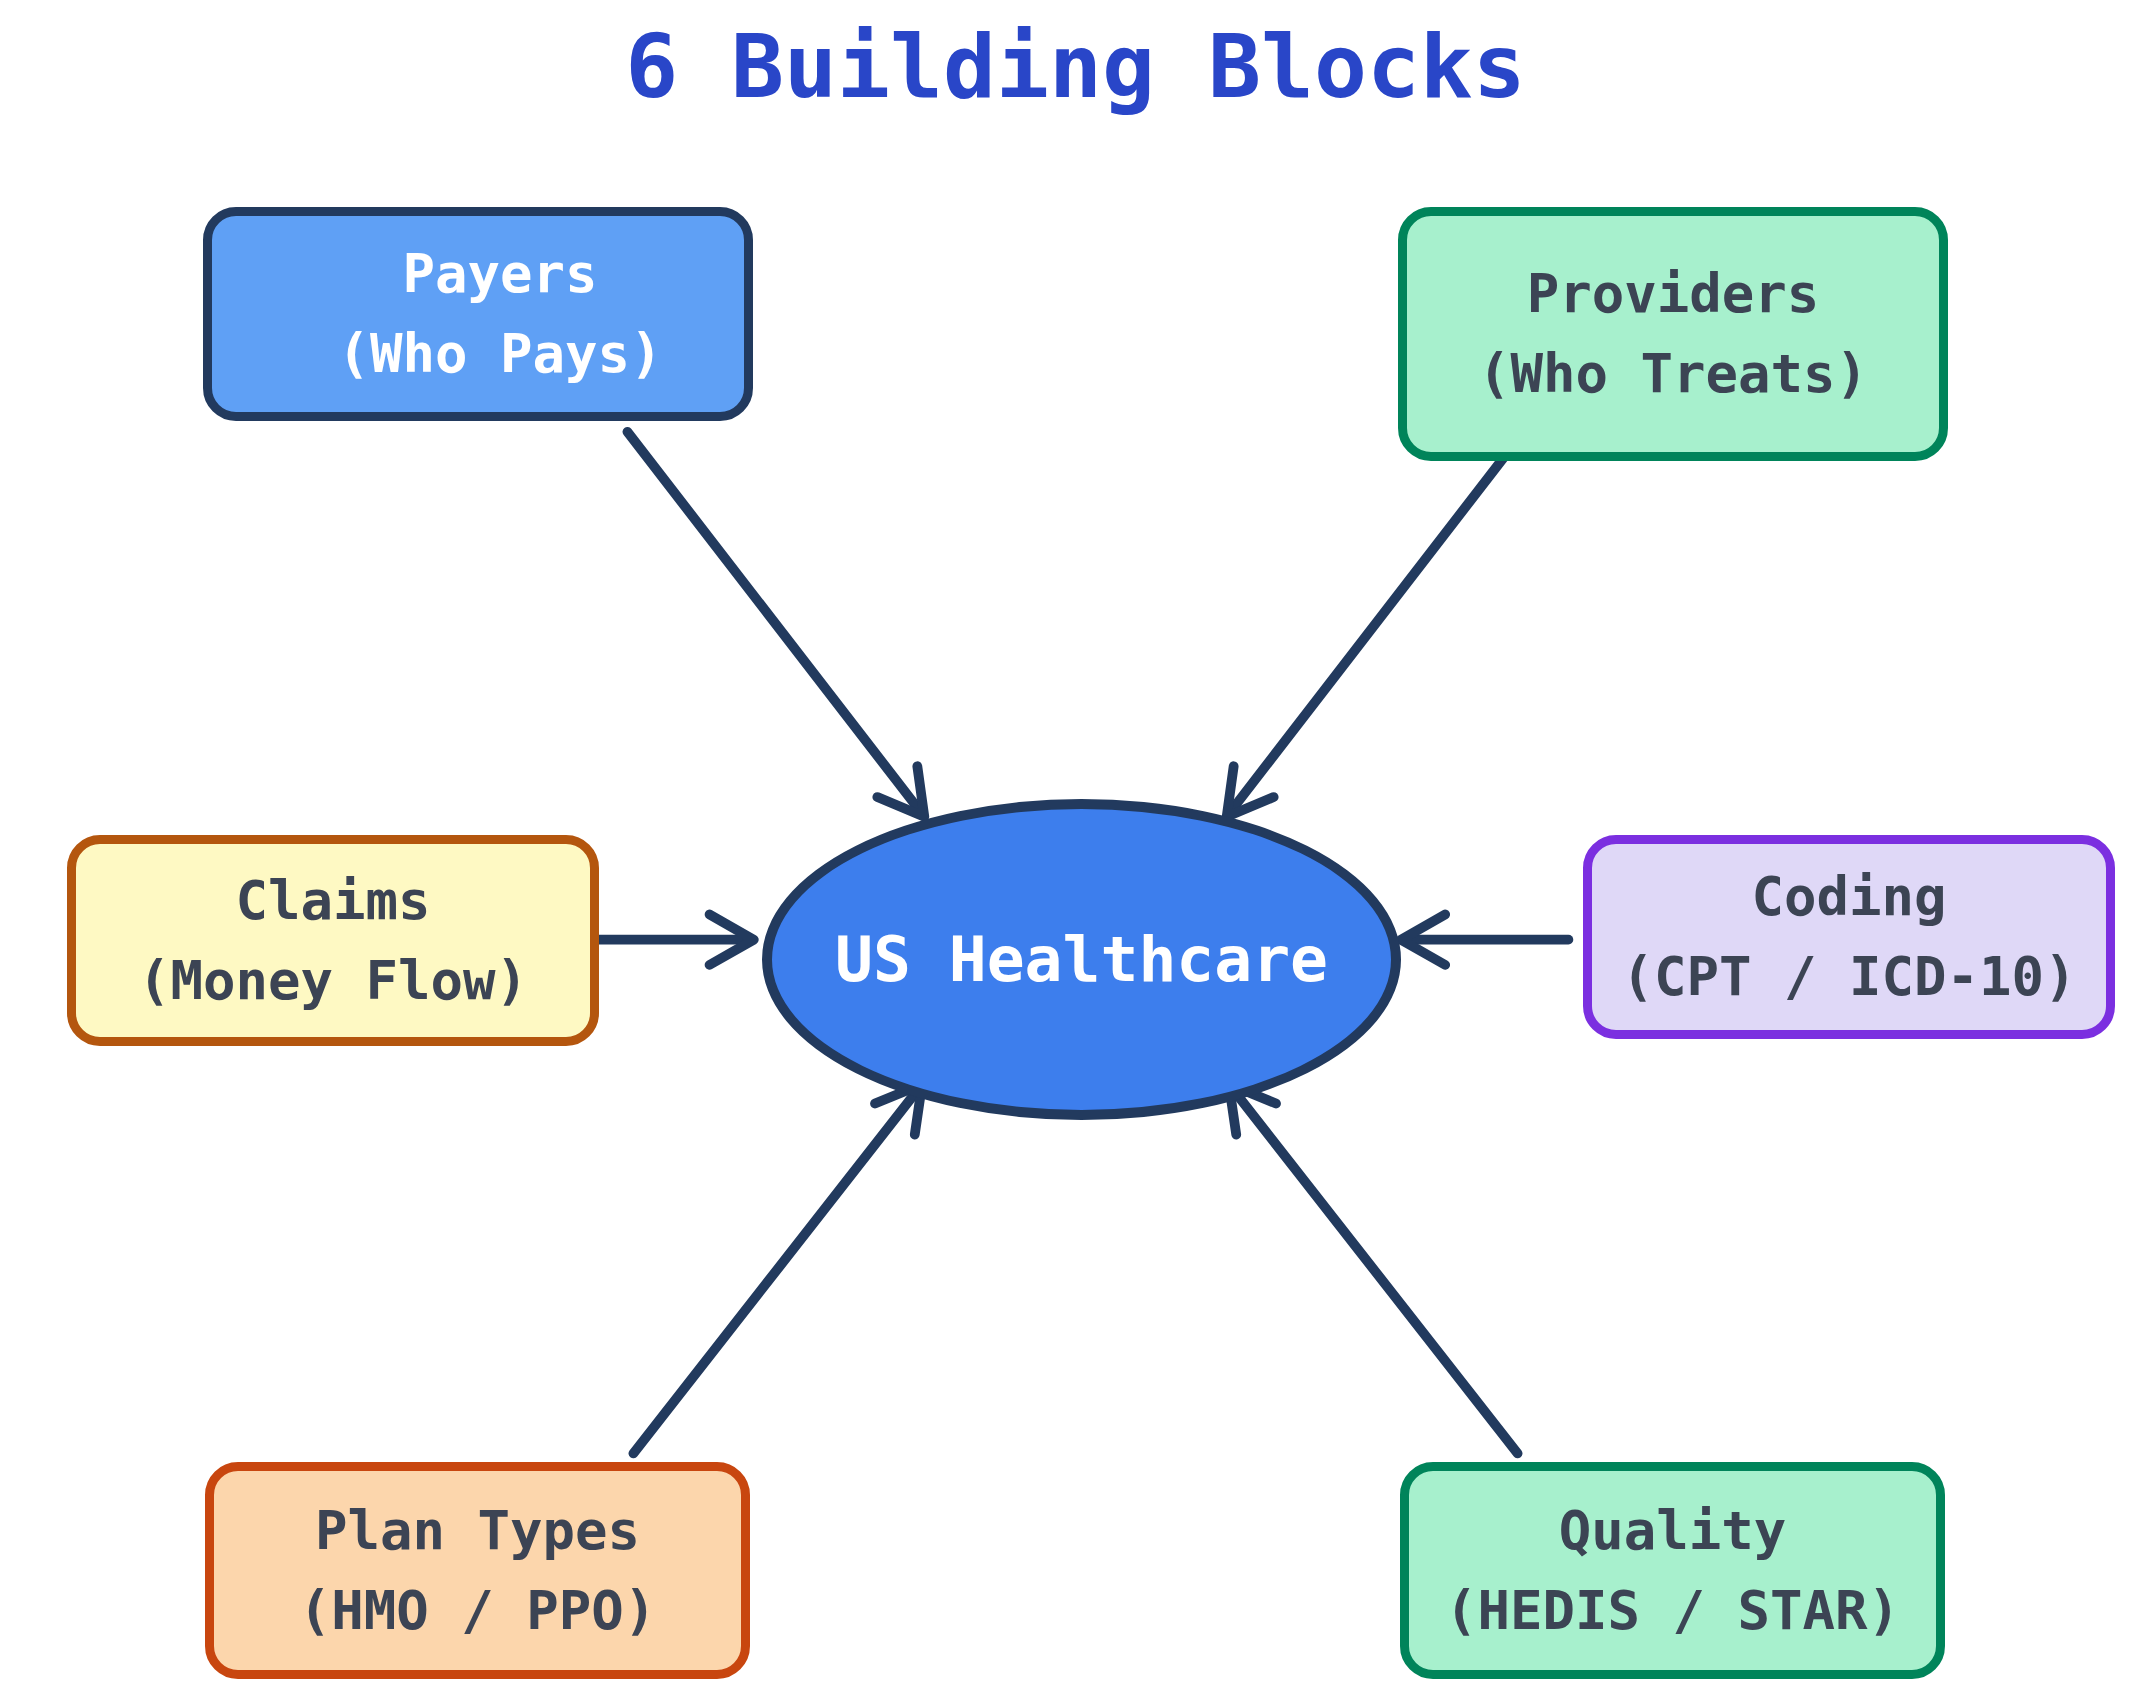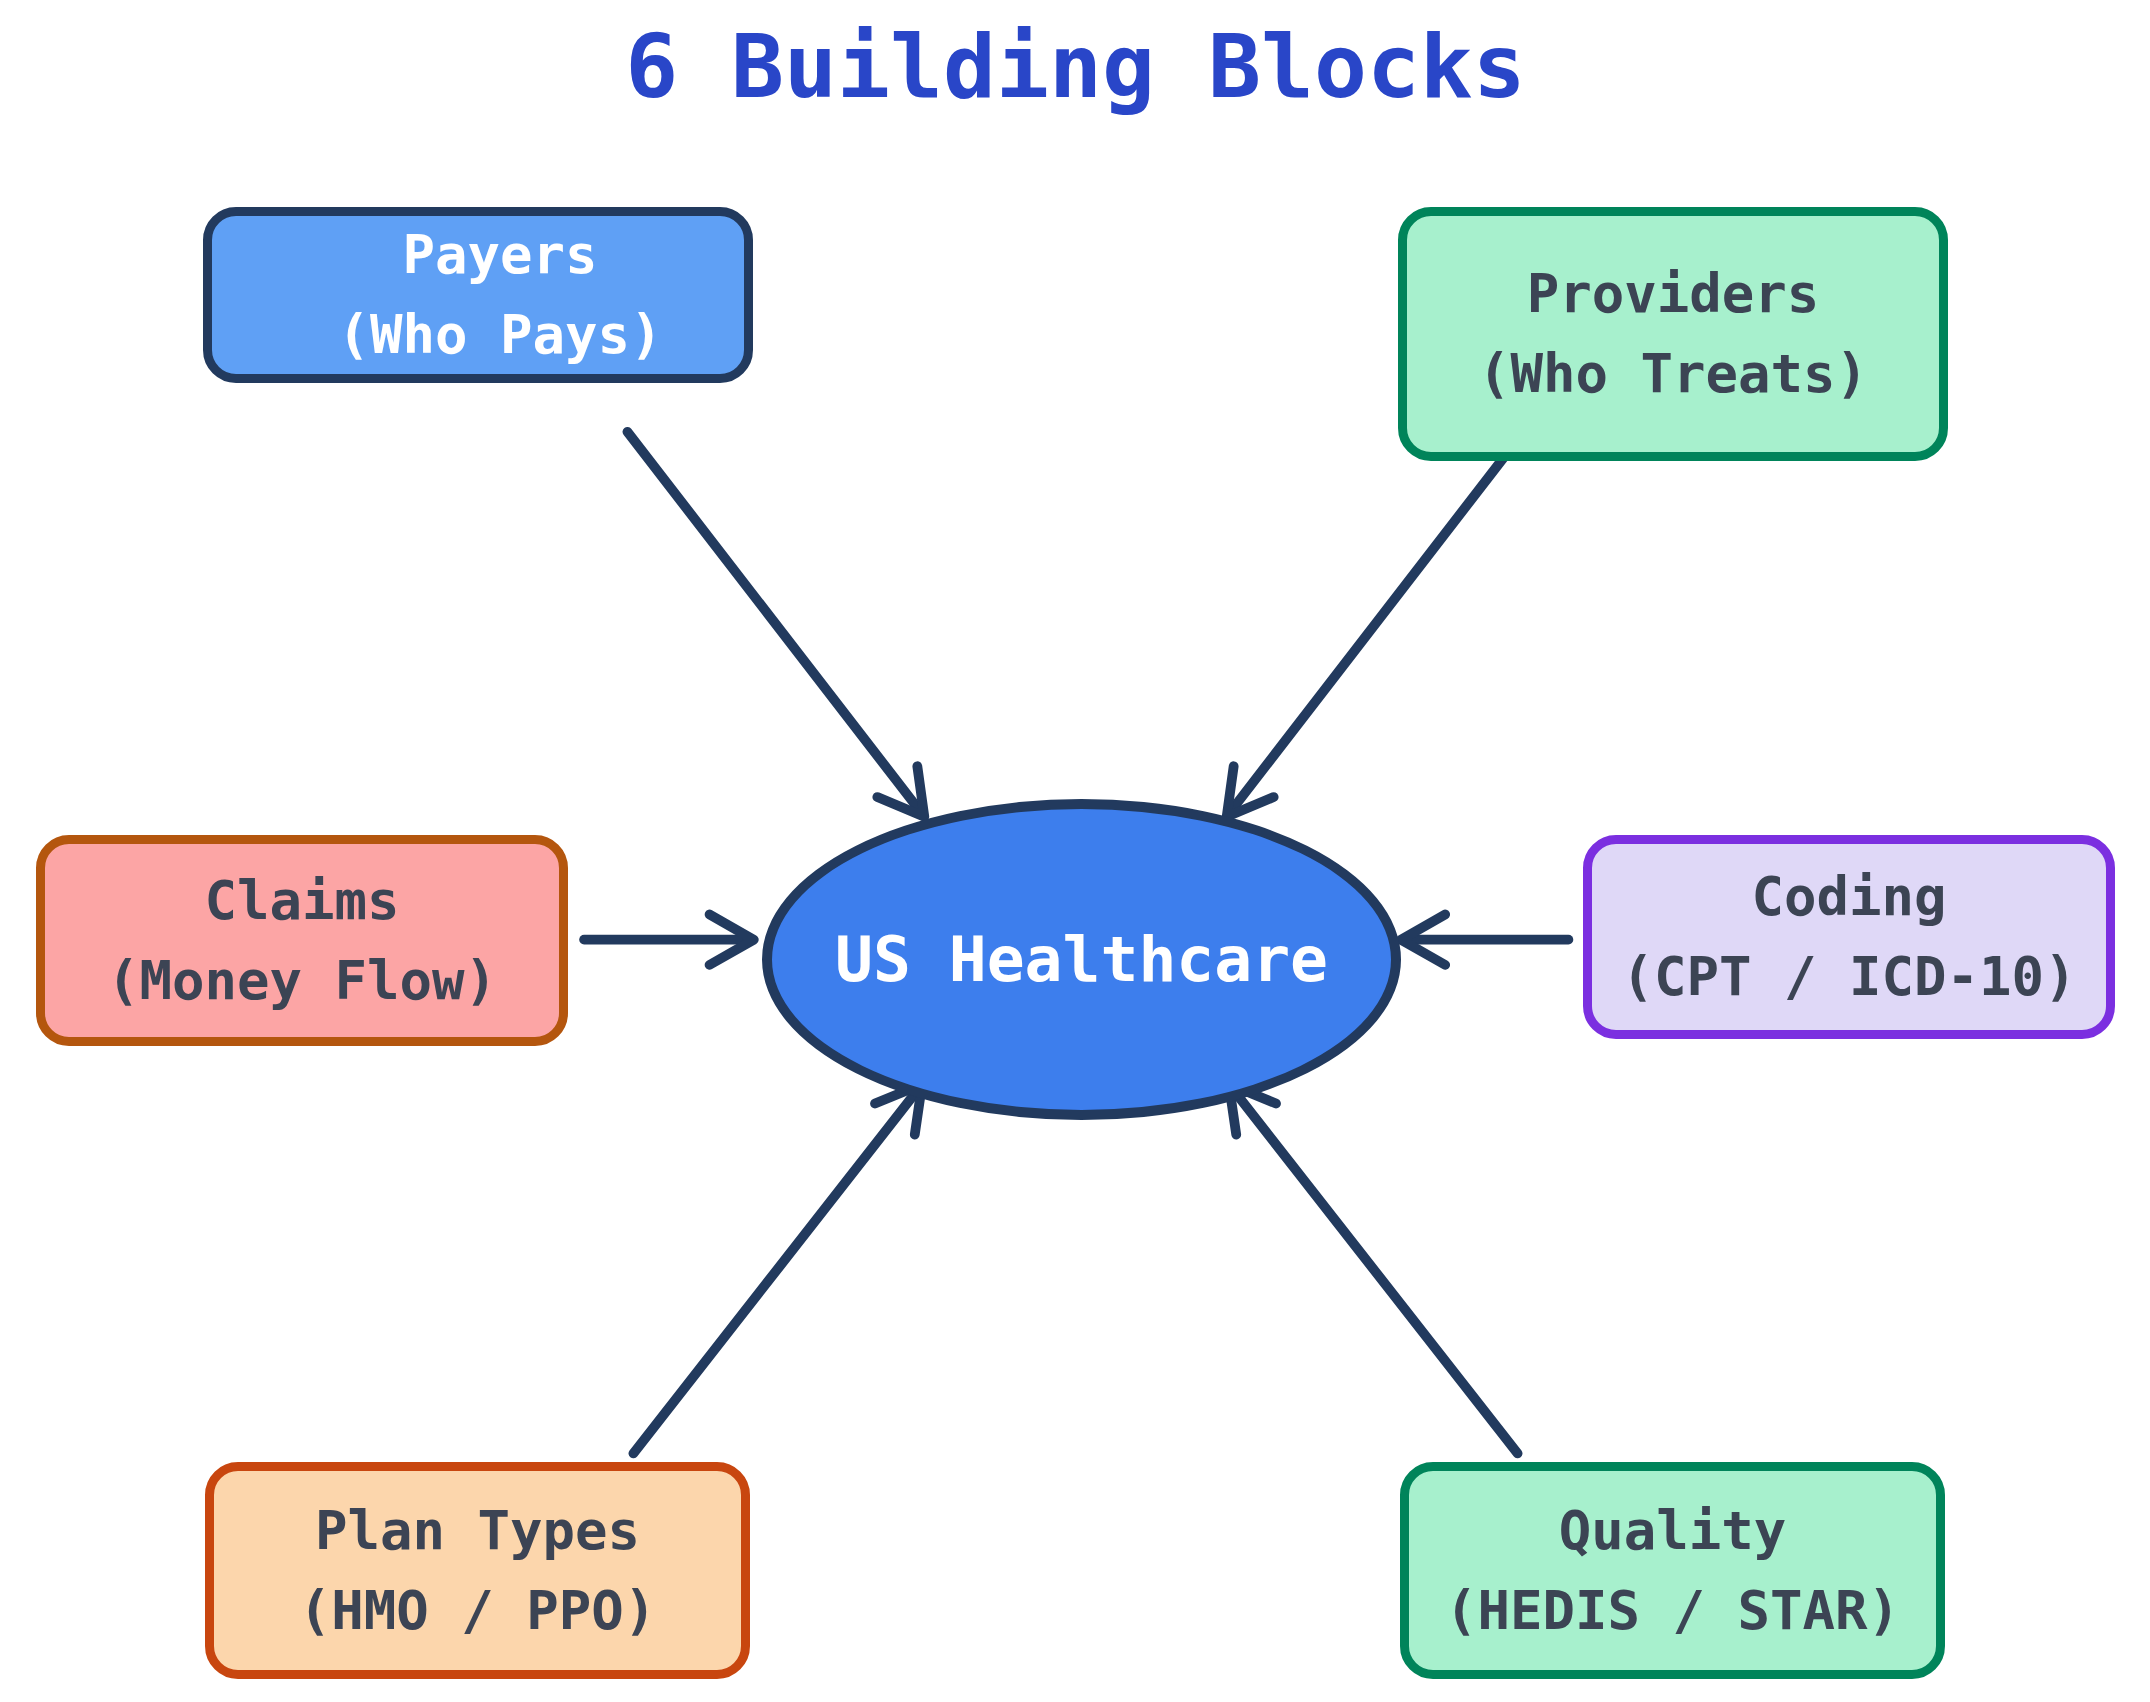--- a/index.html
+++ b/index.html
@@ -32,21 +32,21 @@
     border-radius: 33px;
     display: flex;
     flex-direction: column;
     align-items: center;
     justify-content: center;
     text-align: center;
     font-size: 54px;
     font-weight: bold;
     line-height: 1.48;
   }
-  #node-payers     { left: 203px;  top: 207px;  width: 550px; height: 176px; padding-left: 44px; }
+  #node-payers     { left: 203px;  top: 207px;  width: 550px; height: 214px; padding-left: 44px; }
   #node-providers  { left: 1398px; top: 207px;  width: 550px; height: 254px; }
   #node-claims     { left: 36px;   top: 835px; width: 532px; height: 211px; }
   #node-coding     { left: 1583px; top: 835px; width: 532px; height: 204px; }
   #node-plan-types { left: 205px;  top: 1462px; width: 545px; height: 217px; }
   #node-quality    { left: 1400px; top: 1462px; width: 545px; height: 217px; }
   #center-node {
     position: absolute;
     box-sizing: border-box;
     left: 762px;
     top: 799px;
@@ -98,21 +98,21 @@
   <div class="node" id="node-payers" style="background-color: rgb(95, 160, 245); border-color: rgb(34, 58, 94); color: rgb(255, 255, 255);">
     <span>Payers</span>
     <span>(Who Pays)</span>
   </div>
 
   <div class="node" id="node-providers" style="background-color: rgb(167, 240, 205); border-color: rgb(0, 132, 90); color: rgb(60, 68, 84);">
     <span>Providers</span>
     <span>(Who Treats)</span>
   </div>
 
-  <div class="node" id="node-claims" style="background-color: #fca5a5; border-color: rgb(180, 86, 14); color: rgb(60, 68, 84);">
+  <div class="node" id="node-claims" style="background-color: #fef9c3; border-color: rgb(180, 86, 14); color: rgb(60, 68, 84); margin-left: 31px;">
     <span>Claims</span>
     <span>(Money Flow)</span>
   </div>
 
   <div class="node" id="node-coding" style="background-color: rgb(223, 216, 247); border-color: rgb(123, 47, 224); color: rgb(60, 68, 84);">
     <span>Coding</span>
     <span>(CPT / ICD-10)</span>
   </div>
 
   <div class="node" id="node-plan-types" style="background-color: rgb(252, 214, 172); border-color: rgb(200, 70, 15); color: rgb(60, 68, 84);">

